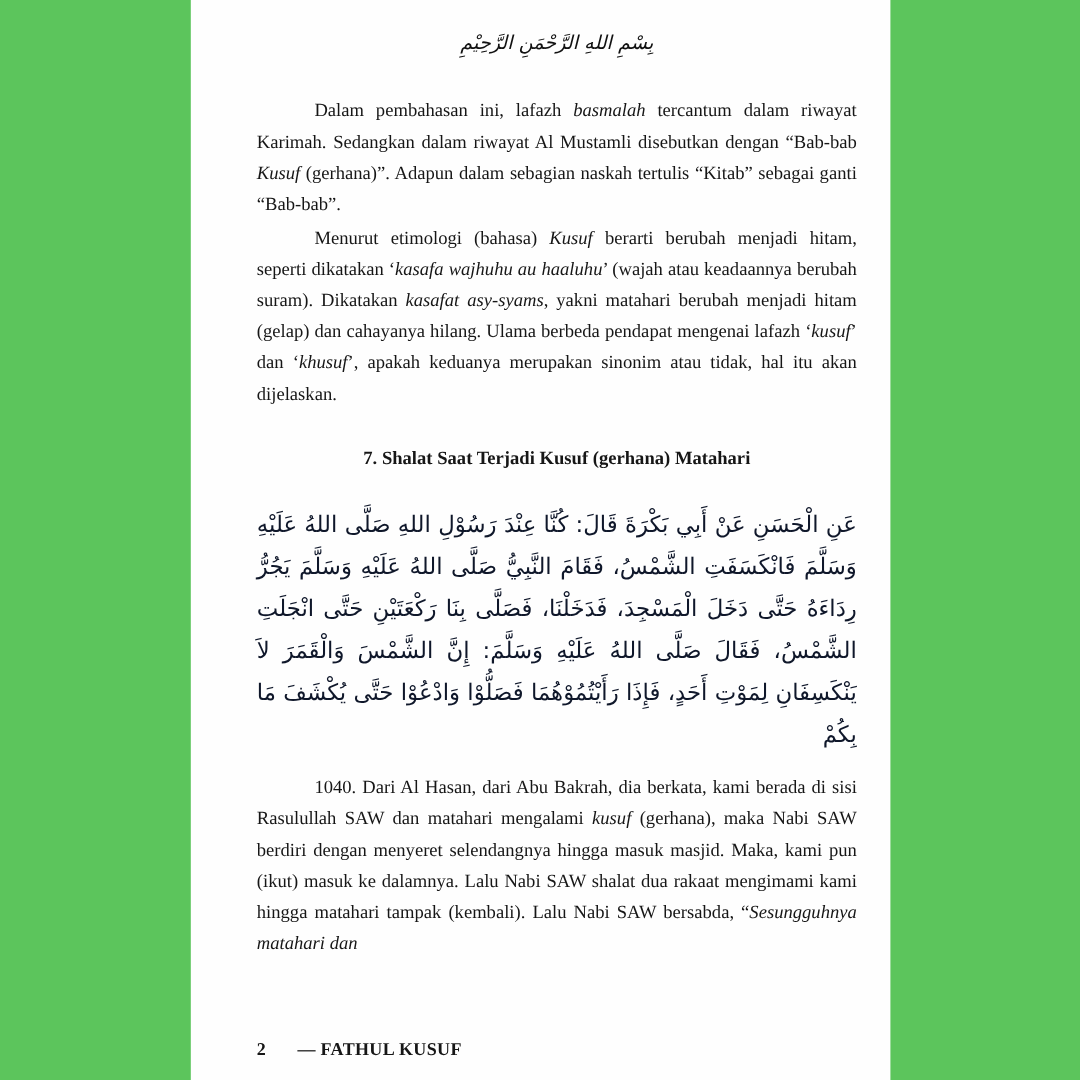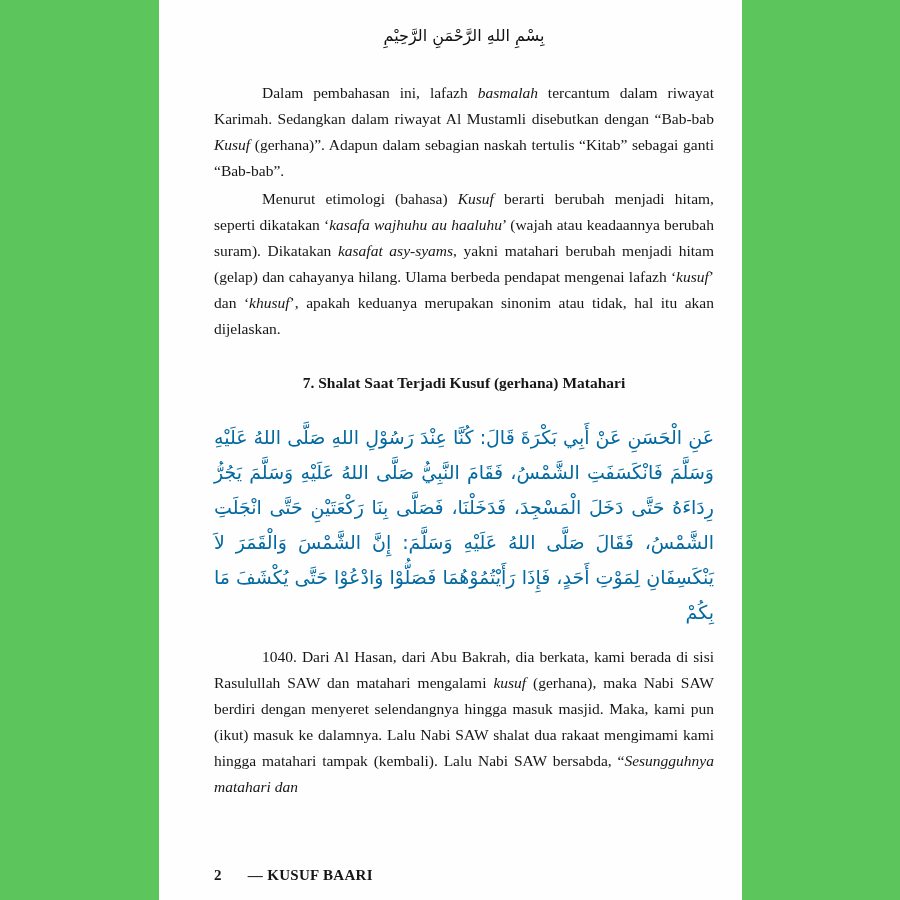--- a/index.html
+++ b/index.html
@@ -26,20 +26,21 @@
     color: #161616;
     padding: 24px 28px 0 55px;
   }
   .bismillah {
     text-align: center;
     font-family: "DejaVu Sans", sans-serif;
     font-size: 16px;
     line-height: 24px;
     color: #111;
     direction: rtl;
+    font-style: italic;
   }
   .title {
     text-align: center;
     font-size: 18px;
     font-weight: bold;
     letter-spacing: 0.3px;
     margin-top: 16px;
     line-height: 22px;
   }
   p.body {
@@ -59,21 +60,21 @@
     margin-top: 30px;
     line-height: 22px;
   }
   .arabic {
     direction: rtl;
     font-family: "DejaVu Sans", sans-serif;
     font-size: 19px;
     line-height: 35px;
     text-align: justify;
     margin-top: 26px;
-    color: #0369a1;
+    color: #0f172a;
   }
   .p3 { margin-top: 14px; }
   .footer {
     position: absolute;
     left: 55px;
     bottom: 16px;
     font-size: 15px;
     font-weight: bold;
     letter-spacing: 0.3px;
   }
@@ -93,17 +94,17 @@
 
     <p class="body indent p2">Menurut etimologi (bahasa) <i>Kusuf</i> berarti berubah menjadi hitam, seperti dikatakan ‘<i>kasafa wajhuhu au haaluhu</i>’ (wajah atau keadaannya berubah suram). Dikatakan <i>kasafat asy-syams</i>, yakni matahari berubah menjadi hitam (gelap) dan cahayanya hilang. Ulama berbeda pendapat mengenai lafazh ‘<i>kusuf</i>’ dan ‘<i>khusuf</i>’, apakah keduanya merupakan sinonim atau tidak, hal itu akan dijelaskan.</p>
 
     <h2 class="section">7. Shalat Saat Terjadi Kusuf (gerhana) Matahari</h2>
 
     <div class="arabic" dir="rtl" lang="ar">عَنِ الْحَسَنِ عَنْ أَبِي بَكْرَةَ قَالَ: كُنَّا عِنْدَ رَسُوْلِ اللهِ صَلَّى اللهُ عَلَيْهِ وَسَلَّمَ فَانْكَسَفَتِ الشَّمْسُ، فَقَامَ النَّبِيُّ صَلَّى اللهُ عَلَيْهِ وَسَلَّمَ يَجُرُّ رِدَاءَهُ حَتَّى دَخَلَ الْمَسْجِدَ، فَدَخَلْنَا، فَصَلَّى بِنَا رَكْعَتَيْنِ حَتَّى انْجَلَتِ الشَّمْسُ، فَقَالَ صَلَّى اللهُ عَلَيْهِ وَسَلَّمَ: إِنَّ الشَّمْسَ وَالْقَمَرَ لاَ يَنْكَسِفَانِ لِمَوْتِ أَحَدٍ، فَإِذَا رَأَيْتُمُوْهُمَا فَصَلُّوْا وَادْعُوْا حَتَّى يُكْشَفَ مَا بِكُمْ</div>
 
     <p class="body indent p3">1040. Dari Al Hasan, dari Abu Bakrah, dia berkata, kami berada di sisi Rasulullah SAW dan matahari mengalami <i>kusuf</i> (gerhana), maka Nabi SAW berdiri dengan menyeret selendangnya hingga masuk masjid. Maka, kami pun (ikut) masuk ke dalamnya. Lalu Nabi SAW shalat dua rakaat mengimami kami hingga matahari tampak (kembali). Lalu Nabi SAW bersabda, “<i>Sesungguhnya matahari dan</i></p>
 
     <div class="footer">
-      <span class="pagenum">2</span><span class="booktitle">— KUSUF BAARI</span>
+      <span class="pagenum">2</span><span class="booktitle">— FATHUL KUSUF</span>
     </div>
 
   </div>
 </div>
 
 </body></html>

